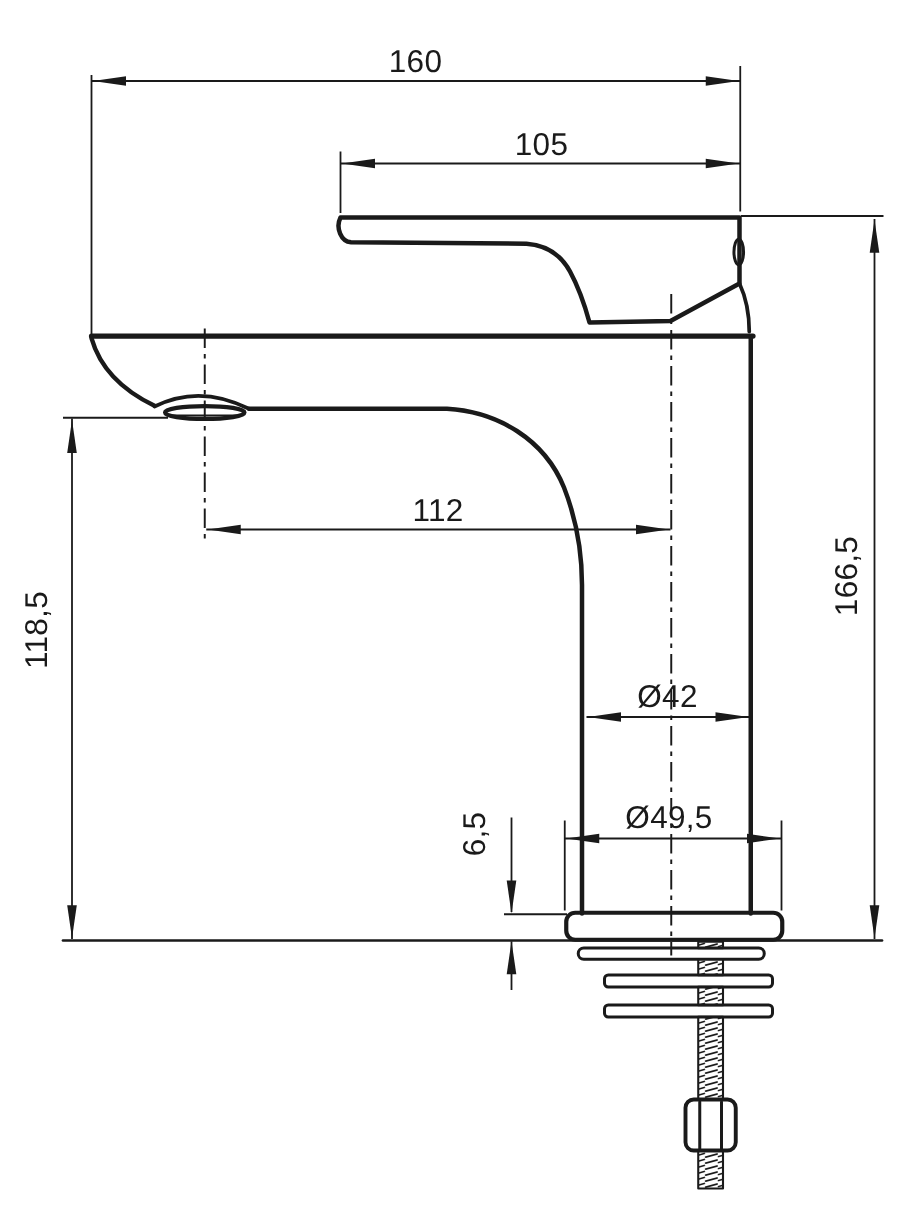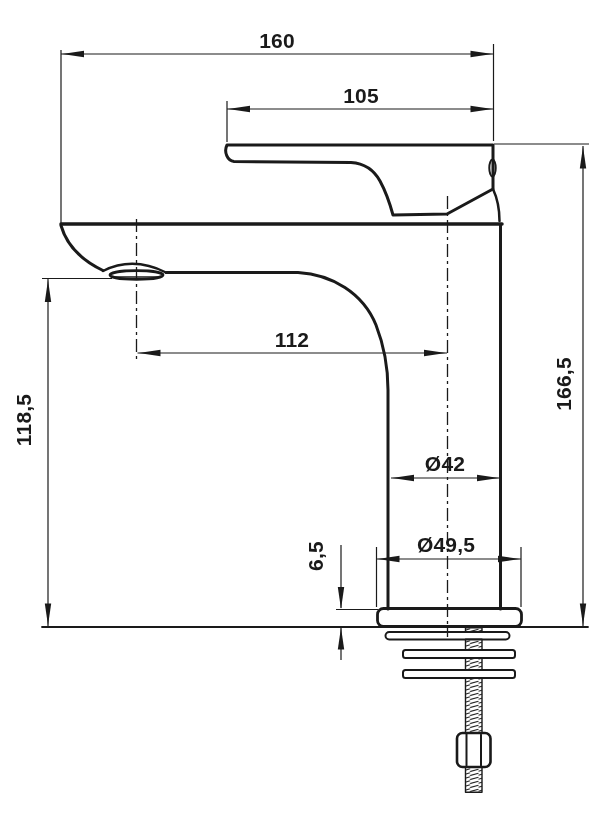--- a/index.html
+++ b/index.html
@@ -1,17 +1,17 @@
 <!DOCTYPE html>
 <html style="--line: #1a1a1a;"><head>
 <meta charset="utf-8">
 <style>
   html,body{margin:0;padding:0;background:#fff;}
   body{width:612px;height:816px;position:relative;font-family:"Liberation Sans",sans-serif;}
-  #stage{position:absolute;inset:0;font-weight:bold;}
+  #stage{position:absolute;inset:0;}
   svg{color:var(--line,#1a1a1a);}
   svg text{fill:var(--line,#1a1a1a);font-family:"Liberation Sans",sans-serif;font-size:21px;letter-spacing:0.2px;}
 </style>
 </head>
 <body style="background: rgb(255, 255, 255);">
 
 <div id="stage">
 <svg width="612" height="816" viewBox="0 0 612 816">
   <defs>
     <pattern id="thr" width="16.5" height="4" patternUnits="userSpaceOnUse">

